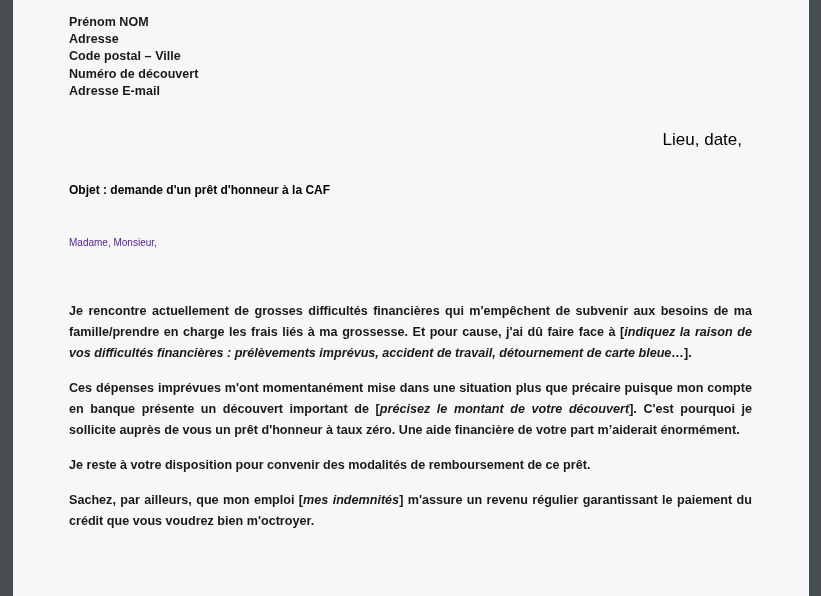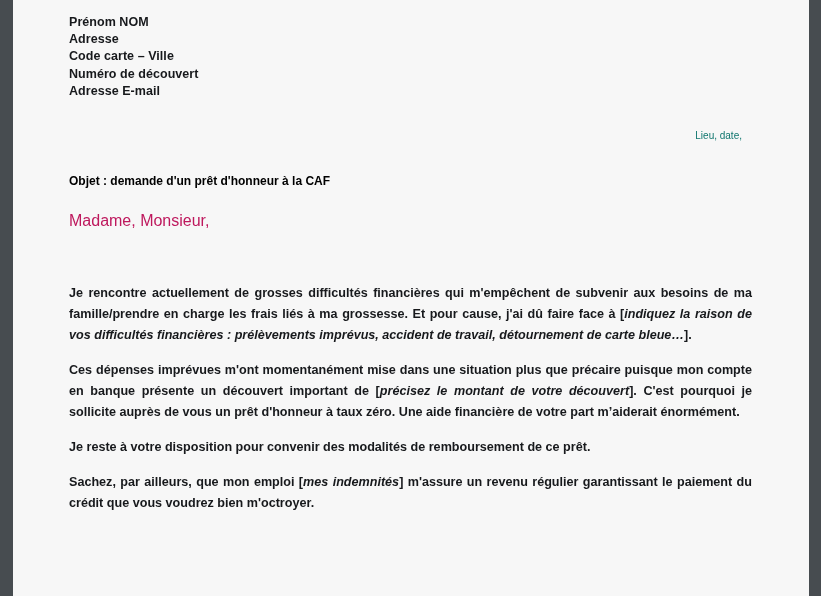--- a/index.html
+++ b/index.html
@@ -54,36 +54,36 @@
     font-weight: bold;
     color: #17191c;
     line-height: 17.2px;
     letter-spacing: 0.05px;
   }
   .sender-line { white-space: pre; }
 
   .place-date {
     margin-top: 30px;
     text-align: right;
-    font-size: 10px;
-    color: #0f766e;
+    font-size: 17px;
+    color: #000000;
     padding-right: 10px;
   }
 
   .subject {
     margin-top: 33px;
     font-size: 12px;
     font-weight: bold;
     color: #000000;
   }
 
   .salutation {
-    margin-top: 24px;
-    font-size: 16px;
-    color: #be185d;
+    margin-top: 40px;
+    font-size: 10px;
+    color: #4c1d95;
   }
 
   .body-block {
     margin-top: 53px;
     font-weight: bold;
   }
   p.para {
     margin: 0 0 14px 0;
     font-size: 12.6px;
     line-height: 21px;
@@ -103,21 +103,21 @@
 <div id="viewer">
 
   <div class="gutter left"></div>
 
   <div id="page">
     <div class="page-inner">
 
       <div class="sender-block">
         <div class="sender-line">Prénom NOM</div>
         <div class="sender-line">Adresse</div>
-        <div class="sender-line">Code carte – Ville</div>
+        <div class="sender-line">Code postal – Ville</div>
         <div class="sender-line">Numéro de découvert</div>
         <div class="sender-line">Adresse E-mail</div>
       </div>
 
       <div class="place-date">Lieu, date,</div>
 
       <div class="subject">Objet : demande d'un prêt d'honneur à la CAF</div>
 
       <div class="salutation">Madame, Monsieur,</div>
 

